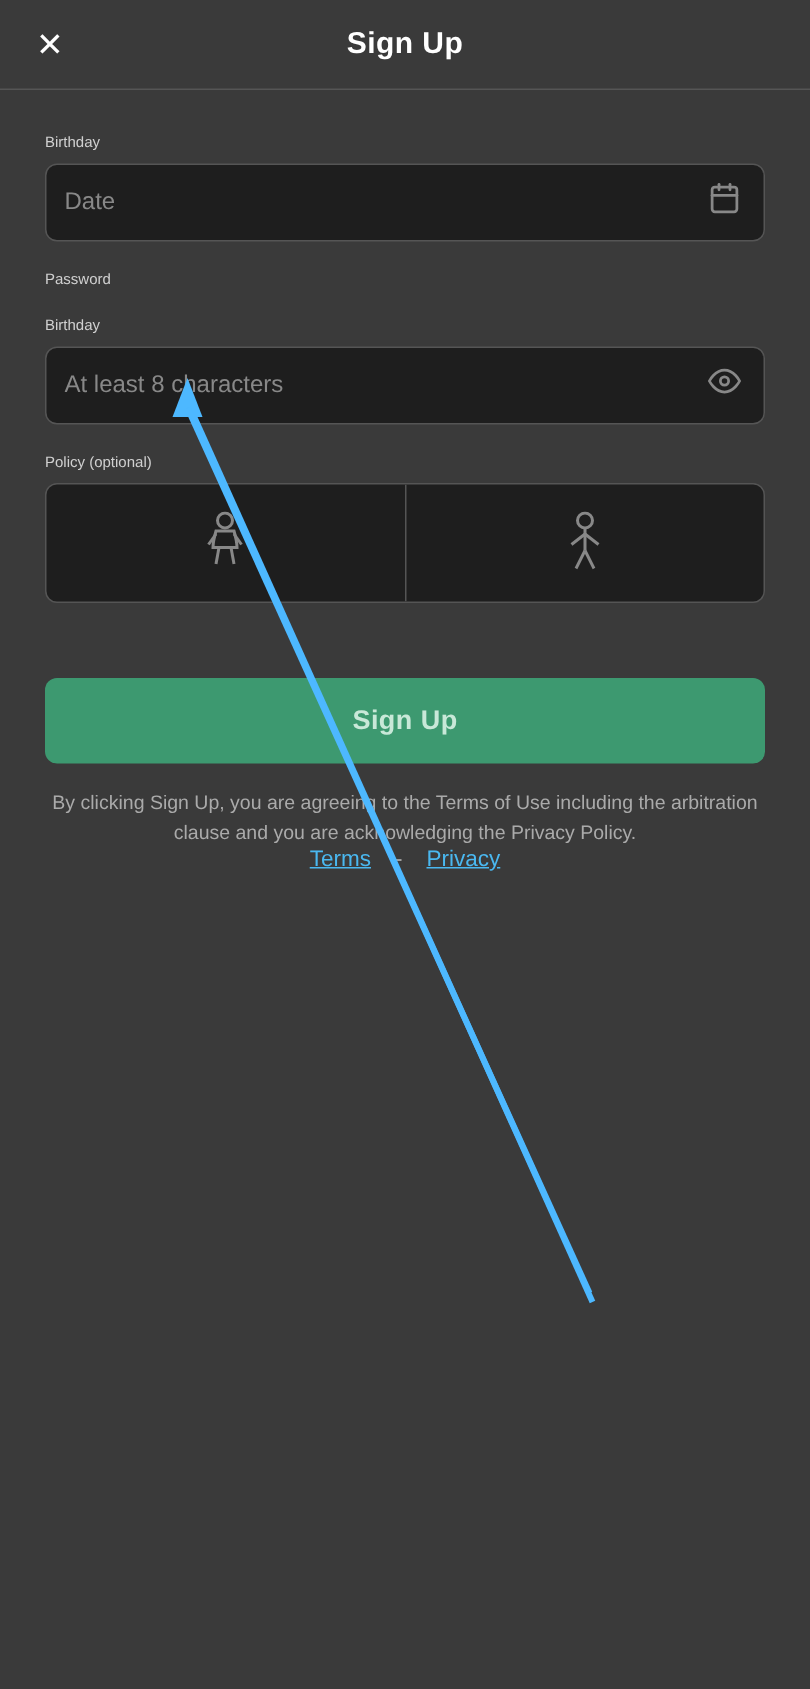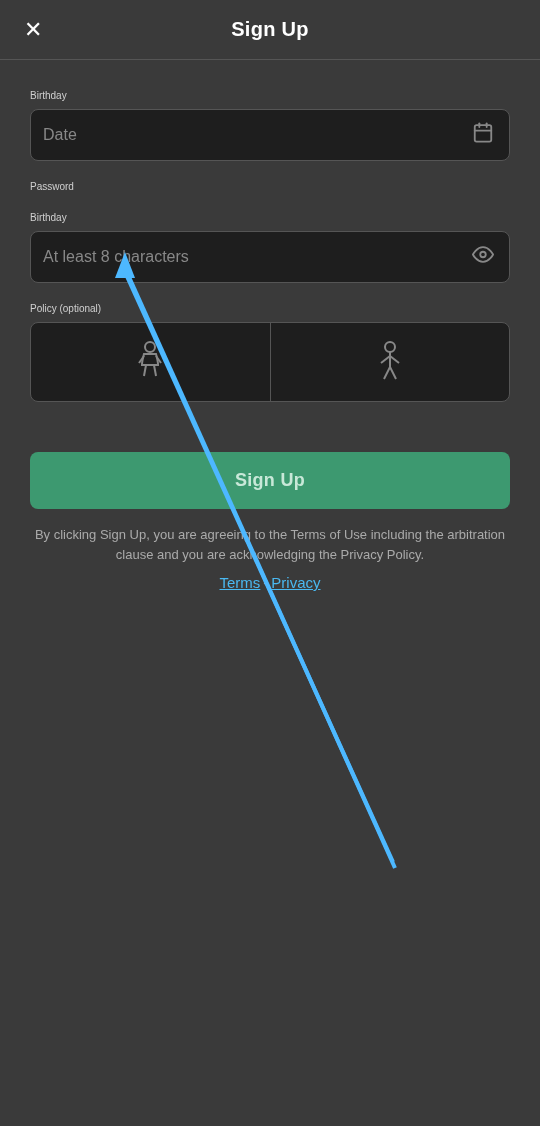--- a/index.html
+++ b/index.html
@@ -158,25 +158,25 @@
       text-align: center;
     }
 
     .legal-text {
       font-size: 13px;
       color: #aaa;
       line-height: 1.5;
     }
 
     .legal-links {
-      margin-top: 10px;
+      margin-top: 0;
       display: flex;
       align-items: center;
       justify-content: center;
-      gap: 3px;
+      gap: 16px;
       font-size: 15px;
     }
 
     .legal-link {
       color: #4ab8f0;
       text-decoration: underline;
       cursor: pointer;
       background: none;
       border: none;
       font-size: 15px;

